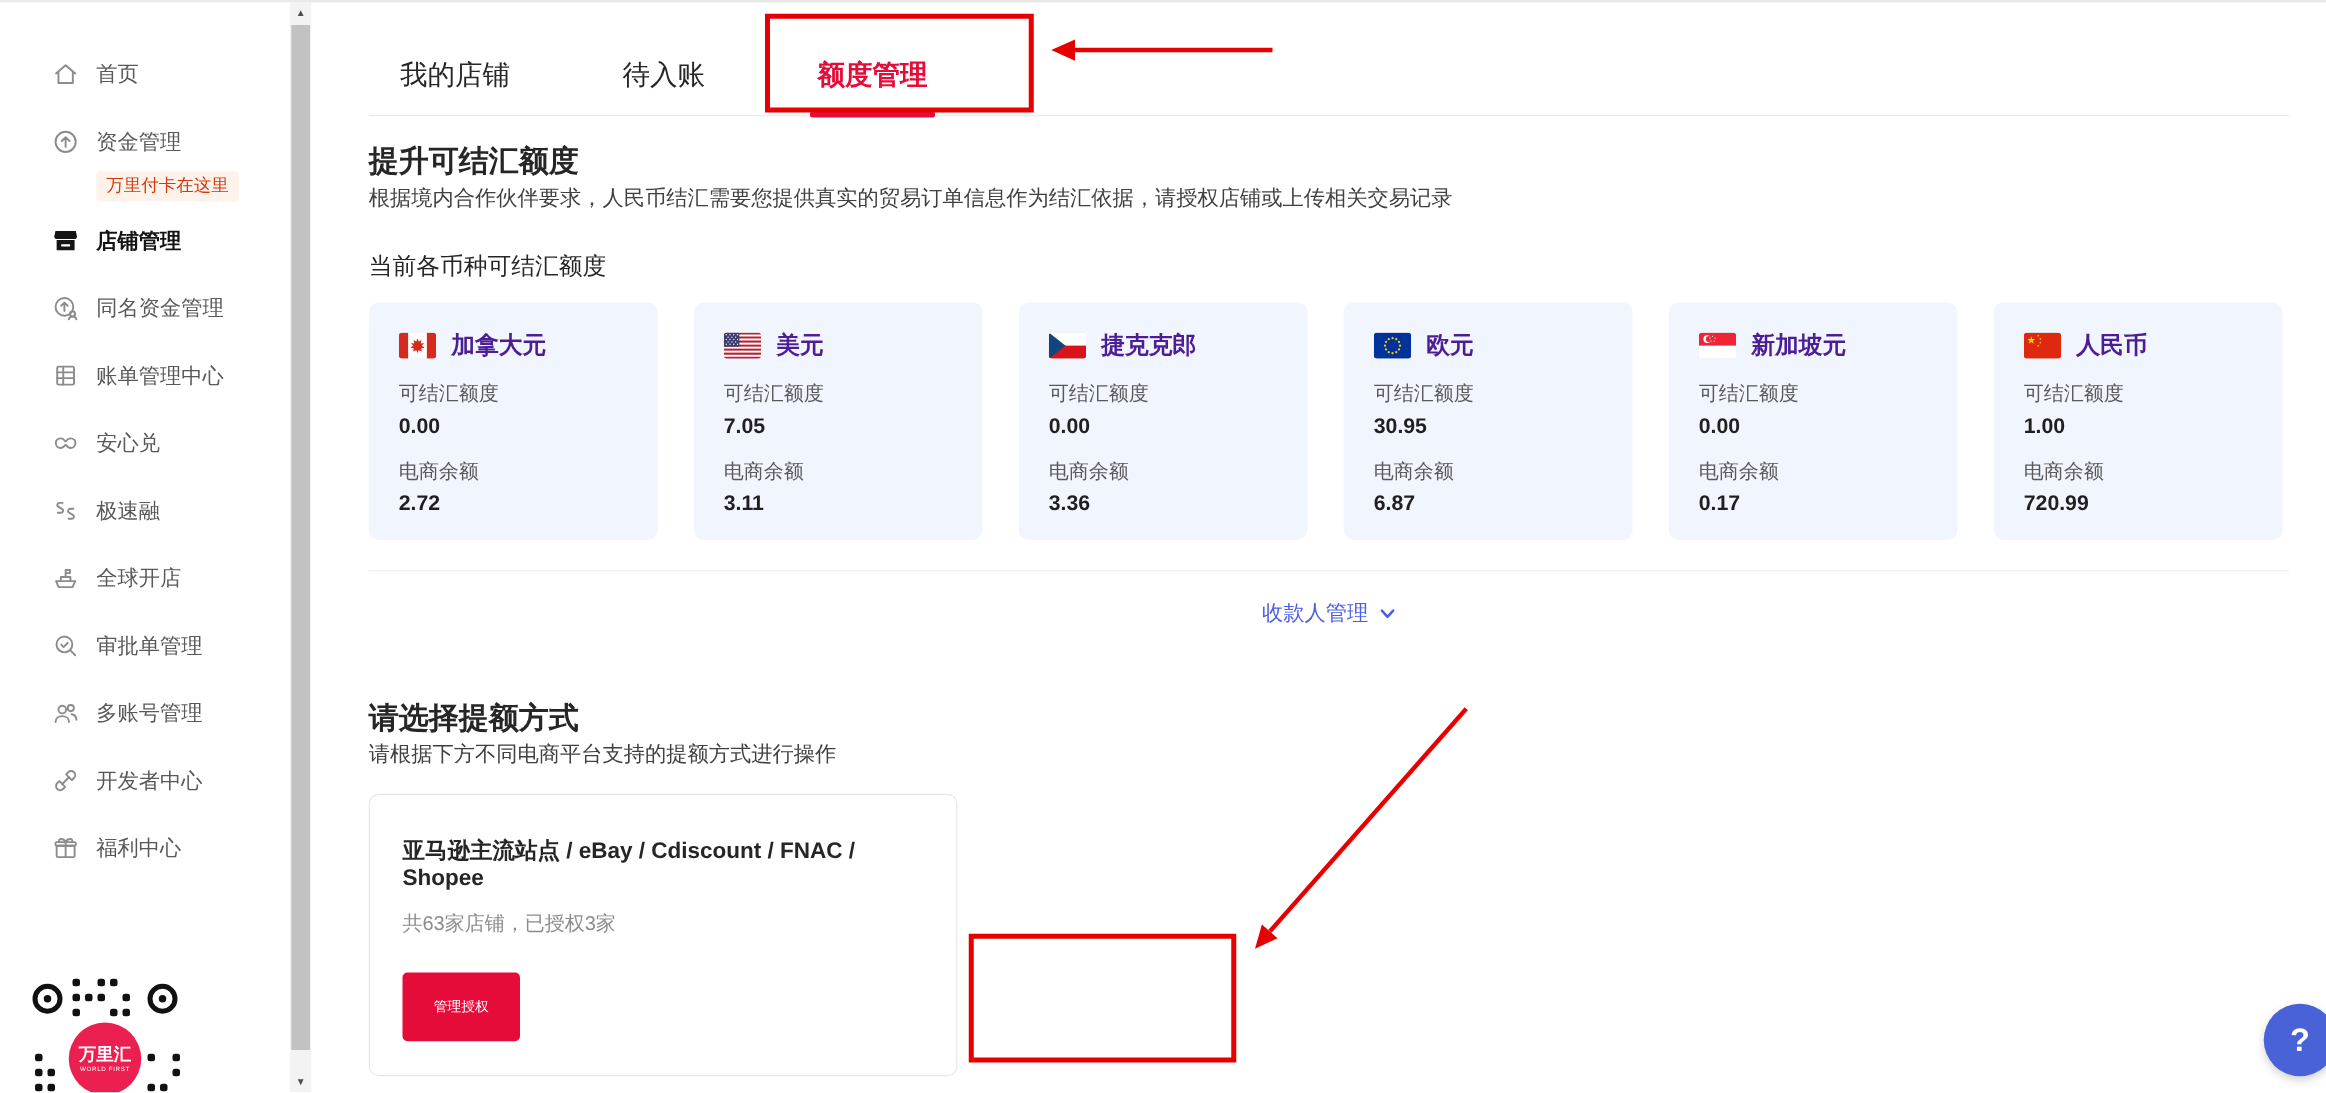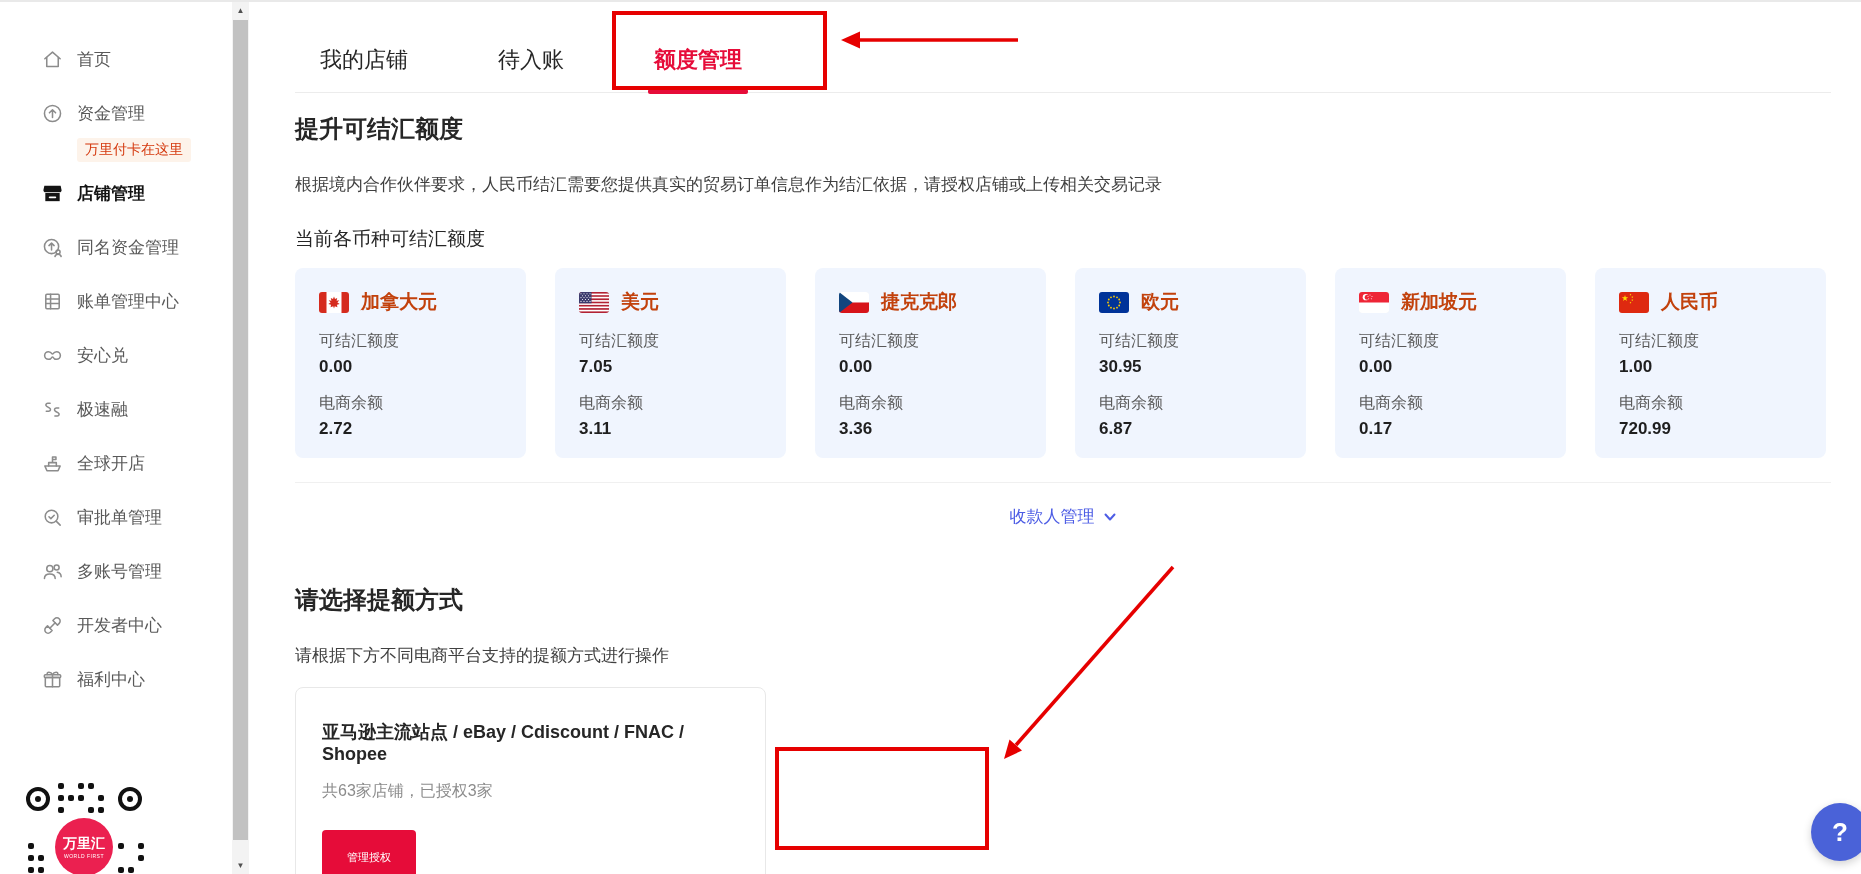--- a/index.html
+++ b/index.html
@@ -33,29 +33,29 @@
   .sb-thumb { position:absolute; left:1px; top:18px; width:15px; height:820px; background:#c2c2c2; }
 
   
   .main { position:absolute; left:249px; top:2px; right:0; bottom:0; padding:17px 30px 0 46px; }
   .tabs-row { display:flex; gap:90px; padding:26px 0 0 25px; border-bottom:1px solid #ececec; height:74px; }
   .tab { font-size:22px; color:#262626; cursor:pointer; position:relative; padding-bottom:22px; }
   .tab.active { color:#e60c39; font-weight:bold; }
   .tab.active::after { content:""; position:absolute; left:-6px; right:-6px; bottom:-2px; height:5px; background:#e60c39; border-radius:2px; }
 
   .sec-title { font-size:24px; font-weight:bold; color:#262626; margin-top:20px; }
-  .sec-desc { font-size:17px; color:#404040; margin-top:28px; }
+  .sec-desc { font-size:17px; color:#404040; margin-top:2px; }
   .sub-title { font-size:19px; font-weight:500; color:#262626; margin-top:30px;font-family:Liberation Mono, monospace; }
 
   .cur-cards { display:flex; gap:29px; margin-top:16px; }
   .cur-card { width:231px; height:190px; background:#f0f5fe; border-radius:8px; padding:21px 24px; }
   .cur-head { display:flex; align-items:center; gap:12px; }
   .flag { width:30px; height:21px; border-radius:3px; overflow:hidden; box-shadow:0 0 0 1px rgba(0,0,0,.06) inset; flex:0 0 30px; }
   .flag svg { display:block; width:30px; height:21px; }
-  .cur-name { font-size:19px; font-weight:600; color:#c2410c; }
+  .cur-name { font-size:19px; font-weight:600; color:#4c1d95; }
   .cur-lbl { font-size:16px; color:#595959; margin-top:16px; }
   .cur-val { font-size:17px; font-weight:bold; color:#1f1f1f; margin-top:5px; }
 
   .h-divider { height:1px; background:#f0f0f0; margin-top:24px; }
   .expand-row { text-align:center; margin-top:22px; }
   .expand-link { color:#4d5de5; font-size:17px; cursor:pointer; display:inline-flex; align-items:center; gap:8px; }
   .expand-link svg { width:14px; height:14px; stroke:#4d5de5; stroke-width:2; fill:none; stroke-linecap:round; stroke-linejoin:round; }
 
   .method-title { margin-top:56px; }
   .method-cards { display:flex; gap:17px; margin-top:20px; }

